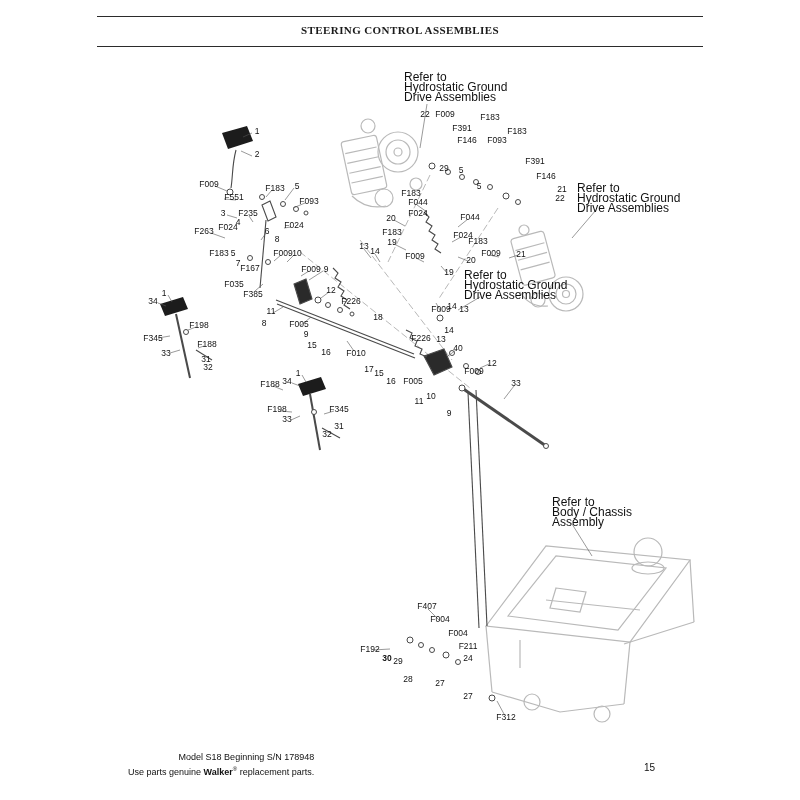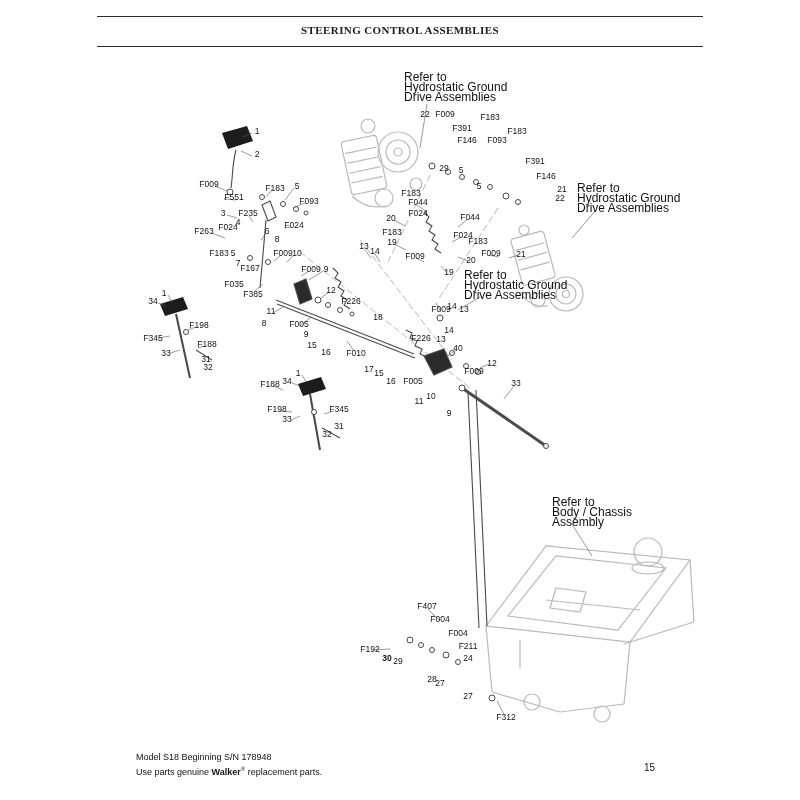--- a/index.html
+++ b/index.html
@@ -8,21 +8,21 @@
   .page { position:relative; width:800px; height:800px; background:#fff; overflow:hidden; }
   .rule { position:absolute; left:97px; width:606px; height:1px; background:#2b2b2b; }
   .rule.top { top:16px; }
   .rule.bottom { top:46px; }
   .title { position:absolute; top:24px; left:0; width:100%; text-align:center;
            font-weight:bold; font-size:11px; letter-spacing:.4px;font-family:Liberation Serif, serif; }
   svg.art { position:absolute; left:0; top:0; }
   .labels-layer { position:absolute; left:0; top:0; width:800px; height:800px; }
   .lbl { position:absolute; transform:translate(-50%,-50%); font-size:8.5px; white-space:nowrap; color:#111; }
   .note { position:absolute; font-size:12px; line-height:10px; white-space:pre-line; color:#111; }
-  .footer { position:absolute; left:136px; top:752px; font-size:9px; line-height:11.5px; color:#111; }
+  .footer { position:absolute; left:128px; top:752px; font-size:9px; line-height:11.5px; color:#111;text-align:right; }
   .footer b { font-weight:bold; }
   .footer sup { font-size:6px; }
   .pagenum { position:absolute; left:644px; top:762px; font-size:10px; color:#111; }
 </style>
 </head>
 <body>
 
 <div class="page">
 
   <div class="rule top"></div>
@@ -308,21 +308,21 @@
       <span class="lbl" style="left: 339px; top: 426px;">31</span>
       <span class="lbl" style="left: 327px; top: 434px;">32</span>
       <span class="lbl" style="left: 427px; top: 606px;">F407</span>
       <span class="lbl" style="left: 440px; top: 619px;">F004</span>
       <span class="lbl" style="left: 458px; top: 633px;">F004</span>
       <span class="lbl" style="left: 370px; top: 649px;">F192</span>
       <span class="lbl" style="left: 468px; top: 646px;">F211</span>
       <span class="lbl" style="left: 387px; top: 658px; font-weight: bold;">30</span>
       <span class="lbl" style="left: 398px; top: 661px;">29</span>
       <span class="lbl" style="left: 468px; top: 658px;">24</span>
-      <span class="lbl" style="left: 432px; top: 679px;">28</span>
+      <span class="lbl" style="left: 408px; top: 679px;">28</span>
       <span class="lbl" style="left: 440px; top: 683px;">27</span>
       <span class="lbl" style="left: 468px; top: 696px;">27</span>
       <span class="lbl" style="left: 506px; top: 717px;">F312</span>
       <span class="note" style="left: 404px; top: 72px;">Refer to
 Hydrostatic Ground
 Drive Assemblies</span>
       <span class="note" style="left: 577px; top: 183px;">Refer to
 Hydrostatic Ground
 Drive Assemblies</span>
       <span class="note" style="left: 464px; top: 270px;">Refer to

